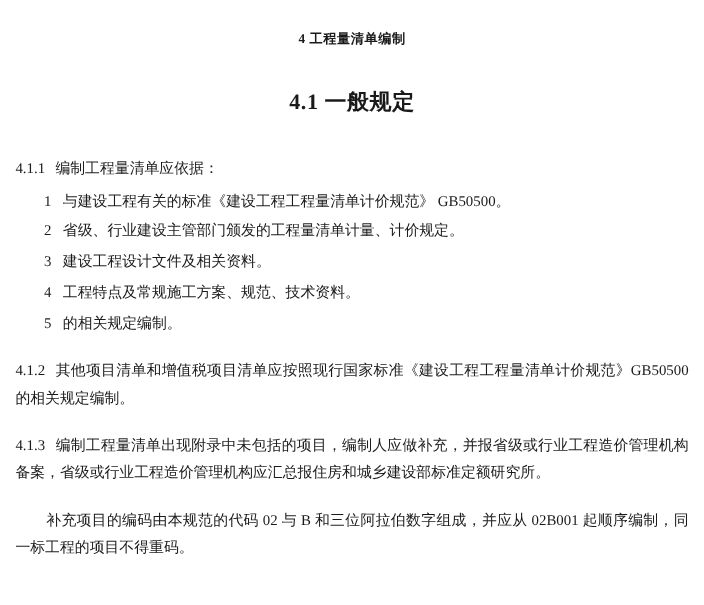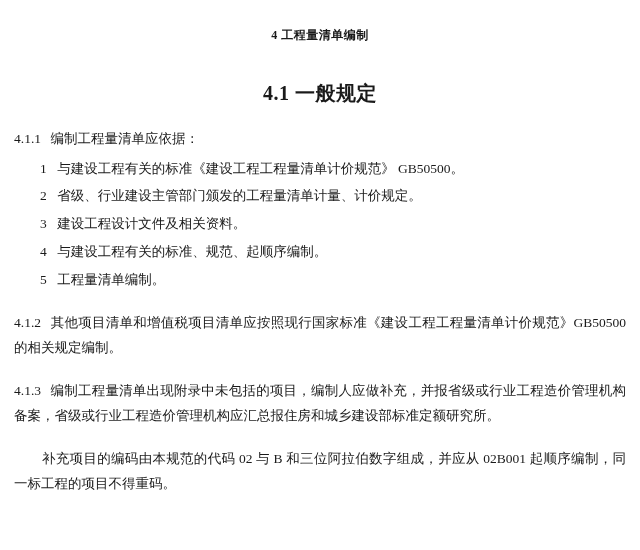--- a/index.html
+++ b/index.html
@@ -31,21 +31,21 @@
   }
   .section-title {
     text-align: center;
     font-size: 20px;
     font-weight: bold;
     letter-spacing: 0.5px;
     margin: 32px 0 0 0;
     line-height: 1.6;
   }
   .clause {
-    margin-top: 18px;
+    margin-top: 32px;
     font-size: 13.5px;
     line-height: 1.75;
     text-align: justify;
   }
   .clause-lead {
     display: block;
   }
   .clause-num {
     margin-right: 6px;
   }
@@ -99,25 +99,25 @@
       <li>
         <span class="sub-num">2</span>
         <span>省级、行业建设主管部门颁发的工程量清单计量、计价规定。</span>
       </li>
       <li>
         <span class="sub-num">3</span>
         <span>建设工程设计文件及相关资料。</span>
       </li>
       <li>
         <span class="sub-num">4</span>
-        <span>与建设工程有关的标准、规范、起顺序编制。</span>
+        <span>工程特点及常规施工方案、规范、技术资料。</span>
       </li>
       <li>
         <span class="sub-num">5</span>
-        <span>工程量清单编制。</span>
+        <span>的相关规定编制。</span>
       </li>
     </ul>
   </div>
 
   <div class="para hang">
     <span class="clause-num">4.1.2</span>
     <span>其他项目清单和增值税项目清单应按照现行国家标准《建设工程工程量清单计价规范》GB50500 的相关规定编制。</span>
   </div>
 
   <div class="para hang">

